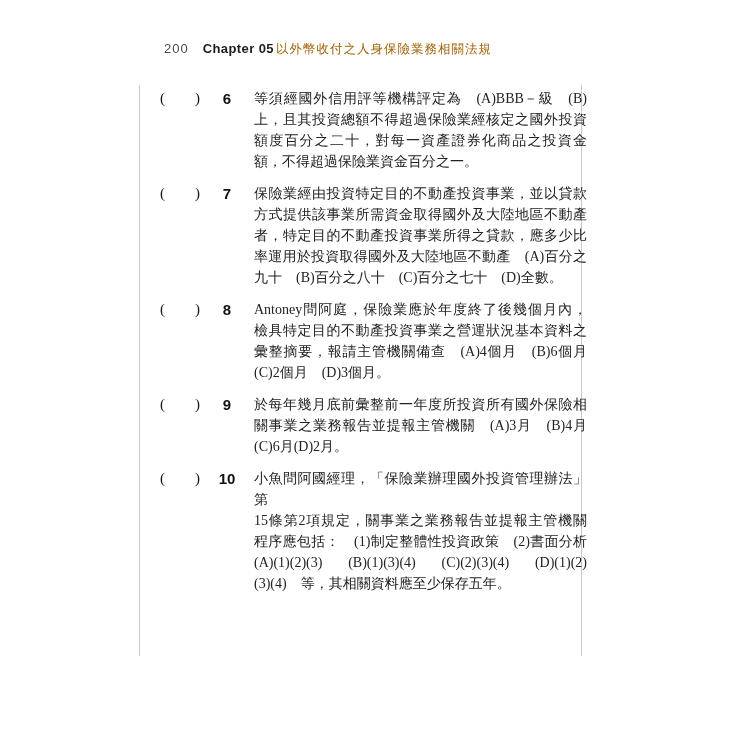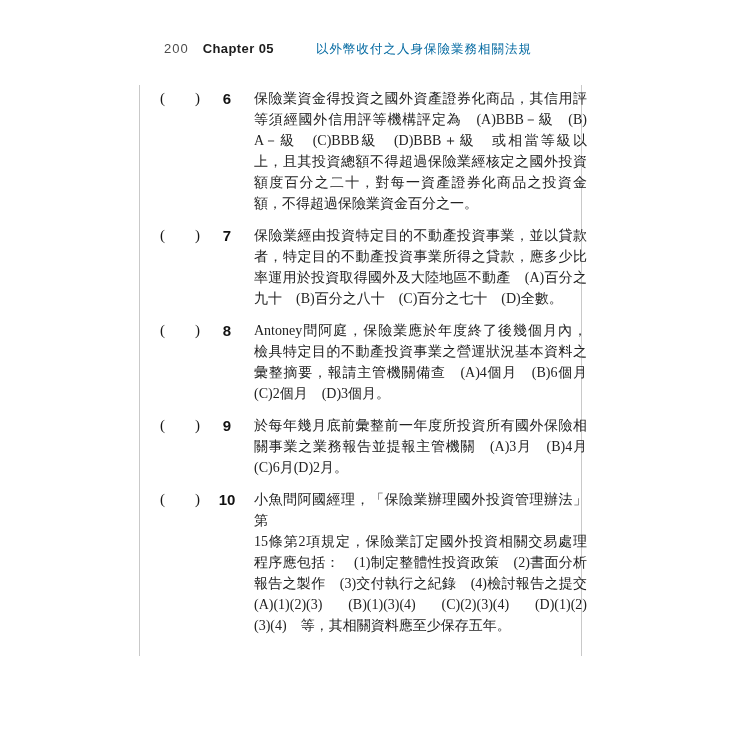--- a/index.html
+++ b/index.html
@@ -14,21 +14,21 @@
 
   
   .page-header {
     position:absolute; top:41px; left:164px;
     display:flex; align-items:baseline;
     font-family:"Liberation Sans","DejaVu Sans",sans-serif;
     font-size:13px; white-space:nowrap;
   }
   .page-number  { color:#4d4d4d; margin-right:14px; letter-spacing:1px; }
   .chapter-label{ color:#1c1c1c; font-weight:700; margin-right:2px; letter-spacing:.4px; }
-  .chapter-title{ color:#0369a1; font-size:12.5px; letter-spacing:1px;margin-left:40px; }
+  .chapter-title{ color:#a16207; font-size:12.5px; letter-spacing:1px; }
 
   
   .rule { position:absolute; top:85px; width:1px; height:571px; background:#c9c9c9; }
   .rule-left  { left:139px; }
   .rule-right { left:581px; }
 
   
   .questions { position:absolute; left:160px; top:88px; width:414px; }
   .question  { display:flex; align-items:flex-start; margin-bottom:11px; }
 
@@ -59,37 +59,36 @@
 <div class="rule rule-right"></div>
 
 <main class="questions">
   <div class="question">
     <div class="bracket">
       <span>(</span>
       <span>)</span>
     </div>
     <div class="qnum">6</div>
     <div class="qtext">
-        <div class="q-line">保險業資金得投資之國外資產證券化商品，其信用評</div>
         <div class="q-line">等須經國外信用評等機構評定為　(A)BBB－級　(B)</div>
-        <div class="q-line">A－級　(C)BBB級　(D)BBB＋級　或相當等級以</div>
         <div class="q-line">上，且其投資總額不得超過保險業經核定之國外投資</div>
         <div class="q-line">額度百分之二十，對每一資產證券化商品之投資金</div>
         <div class="q-line last">額，不得超過保險業資金百分之一。</div>
       </div>
   </div>
 
   <div class="question">
     <div class="bracket">
       <span>(</span>
       <span>)</span>
     </div>
     <div class="qnum">7</div>
     <div class="qtext">
         <div class="q-line">保險業經由投資特定目的不動產投資事業，並以貸款</div>
+        <div class="q-line">方式提供該事業所需資金取得國外及大陸地區不動產</div>
         <div class="q-line">者，特定目的不動產投資事業所得之貸款，應多少比</div>
         <div class="q-line">率運用於投資取得國外及大陸地區不動產　(A)百分之</div>
         <div class="q-line last">九十　(B)百分之八十　(C)百分之七十　(D)全數。</div>
       </div>
   </div>
 
   <div class="question">
     <div class="bracket">
       <span>(</span>
       <span>)</span>
@@ -117,20 +116,19 @@
   </div>
 
   <div class="question">
     <div class="bracket">
       <span>(</span>
       <span>)</span>
     </div>
     <div class="qnum">10</div>
     <div class="qtext">
         <div class="q-line">小魚問阿國經理，「保險業辦理國外投資管理辦法」第</div>
-        <div class="q-line">15條第2項規定，保險業訂定國外投資相關交易處理</div>
+        <div class="q-line">15條第2項規定，關事業之業務報告並提報主管機關</div>
         <div class="q-line">程序應包括：　(1)制定整體性投資政策　(2)書面分析</div>
-        <div class="q-line">報告之製作　(3)交付執行之紀錄　(4)檢討報告之提交</div>
         <div class="q-line">(A)(1)(2)(3)　(B)(1)(3)(4)　(C)(2)(3)(4)　(D)(1)(2)</div>
         <div class="q-line last">(3)(4)　等，其相關資料應至少保存五年。</div>
       </div>
   </div>
 </main>
 
 </body></html>

